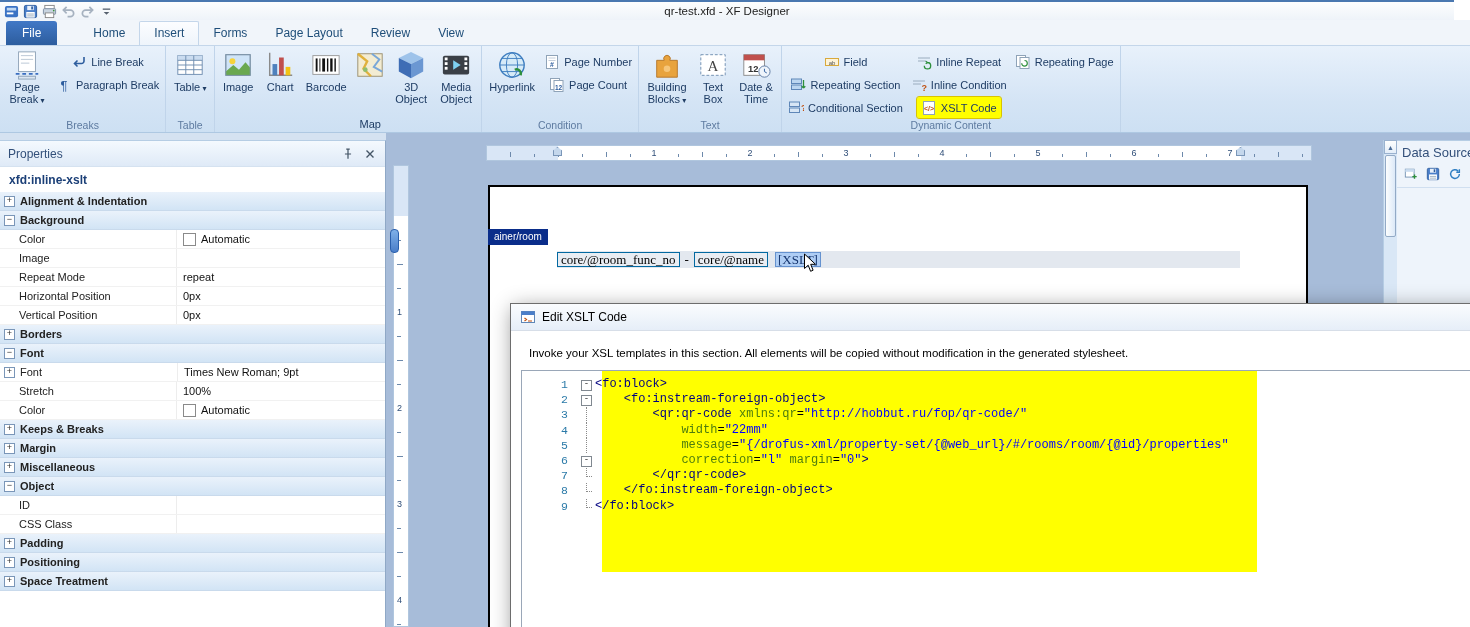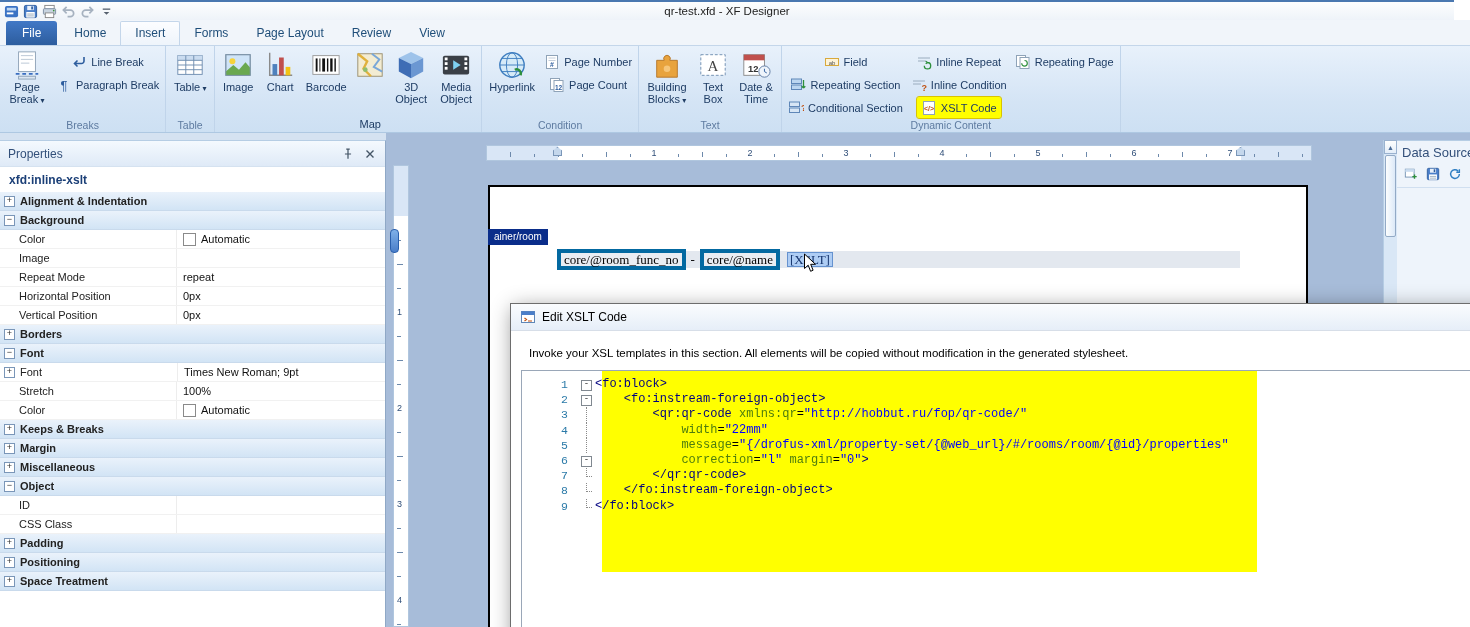--- a/index.html
+++ b/index.html
@@ -10,21 +10,21 @@
     background:linear-gradient(#fdfefe,#eef3f9);border-top:2px solid #4a78b0;}
   #qat{position:absolute;left:4px;top:2px;display:flex;gap:4px;align-items:center;}
   .qat-btn{width:15px;height:15px;display:inline-flex;}
   .qat-btn svg{width:100%;height:100%;}
   #title-text{position:absolute;left:0;right:0;top:3px;text-align:center;font-size:11.5px;color:#222;}
   
   #tabbar{position:absolute;top:20px;left:0;right:0;height:26px;background:#f1f5fa;
     border-bottom:1px solid #c4d6ea;display:flex;align-items:flex-end;padding-left:6px;box-sizing:border-box;}
   .tab{padding:4px 14px 5px;font-size:12px;color:#1f4e79;white-space:nowrap;}
   .tab.file{background:linear-gradient(#4largeblue178c6,#2d5d9e);background:linear-gradient(#4178c6,#2d5d9e);
-    color:#fff;border-radius:3px 3px 0 0;padding:5px 16px;margin-right:3px;}
+    color:#fff;border-radius:3px 3px 0 0;padding:5px 16px;margin-right:22px;}
   .tab.active{background:linear-gradient(#fcfdff,#eef4fb);border:1px solid #c4d6ea;border-bottom:none;
     border-radius:2px 2px 0 0;}
   
   #ribbon{position:absolute;top:46px;left:0;right:0;height:87px;display:flex;
     background:linear-gradient(#e8f1fb,#d4e4f5 65%,#cde0f3);border-bottom:1px solid #aec8e2;box-sizing:border-box;}
   .rgroup{display:flex;flex-direction:column;border-right:1px solid #c0d4ea;padding:1px 2px 0;box-sizing:border-box;flex:none;}
   .rgroup-content{flex:1;display:flex;align-items:flex-start;}
   .rgroup-label{height:14px;line-height:14px;text-align:center;font-size:10.5px;color:#5e7ba0;}
   .lbtn{display:flex;flex-direction:column;align-items:center;padding:2px 1px;margin:0 1px;border-radius:3px;}
   .ic32{width:30px;height:30px;margin:1px 0 1px;display:inline-flex;}
@@ -71,21 +71,21 @@
   #vruler .ractive{position:absolute;top:50px;bottom:0;left:0;right:0;background:#fff;}
   .vtick{position:absolute;left:3px;height:1px;background:#6d89ab;}
   .vnum{position:absolute;left:3px;font-size:9px;color:#2f4e78;transform:translateY(-50%);}
   #vmark{position:absolute;left:4px;top:96px;width:9px;height:24px;border-radius:4px;
     background:linear-gradient(#7fb0e8,#4a7ec9);border:1px solid #2a5fac;box-sizing:border-box;}
   #page{position:absolute;left:102px;top:52px;width:820px;height:600px;background:#fff;border:2px solid #000;box-sizing:border-box;}
   #tag-label{position:absolute;left:-2px;top:42px;background:#0a2d8a;color:#fff;font-size:10px;
     padding:2px 6px 3px;white-space:nowrap;}
   #doc-row{position:absolute;left:67px;top:64px;width:683px;height:17px;background:#e3e8ef;display:flex;
     align-items:center;font-family:"Liberation Serif",serif;font-size:13px;color:#000;}
-  .field-box{border:4px solid #0369a1;padding:0 3px;line-height:13px;background:#e9edf3;}
+  .field-box{border:1px solid #0369a1;padding:0 3px;line-height:13px;background:#e9edf3;}
   .sep{margin:0 5px;}
   .xslt-sel{margin-left:7px;background:#aecdf4;border:1px solid #6592cf;color:#16356e;padding:0 2px;line-height:13px;}
   #cursor{position:absolute;left:417px;top:120px;z-index:60;}
   
   #vscroll{position:absolute;left:1383px;top:140px;width:14px;bottom:0;background:#d9e7f6;border-left:1px solid #b6cde4;box-sizing:border-box;z-index:10;}
   .scr-arrow{height:14px;background:linear-gradient(#fdfefe,#e4eef9);border:1px solid #9ab2cf;
     font-size:7px;color:#4a6b96;text-align:center;line-height:13px;box-sizing:border-box;}
   .scr-thumb{position:absolute;left:1px;right:1px;top:15px;height:82px;border:1px solid #93aac6;border-radius:2px;
     background:linear-gradient(90deg,#fdfefe,#dce9f8);box-sizing:border-box;}
   #datasource{position:absolute;left:1397px;top:140px;width:73px;bottom:0;background:#eef4fb;

